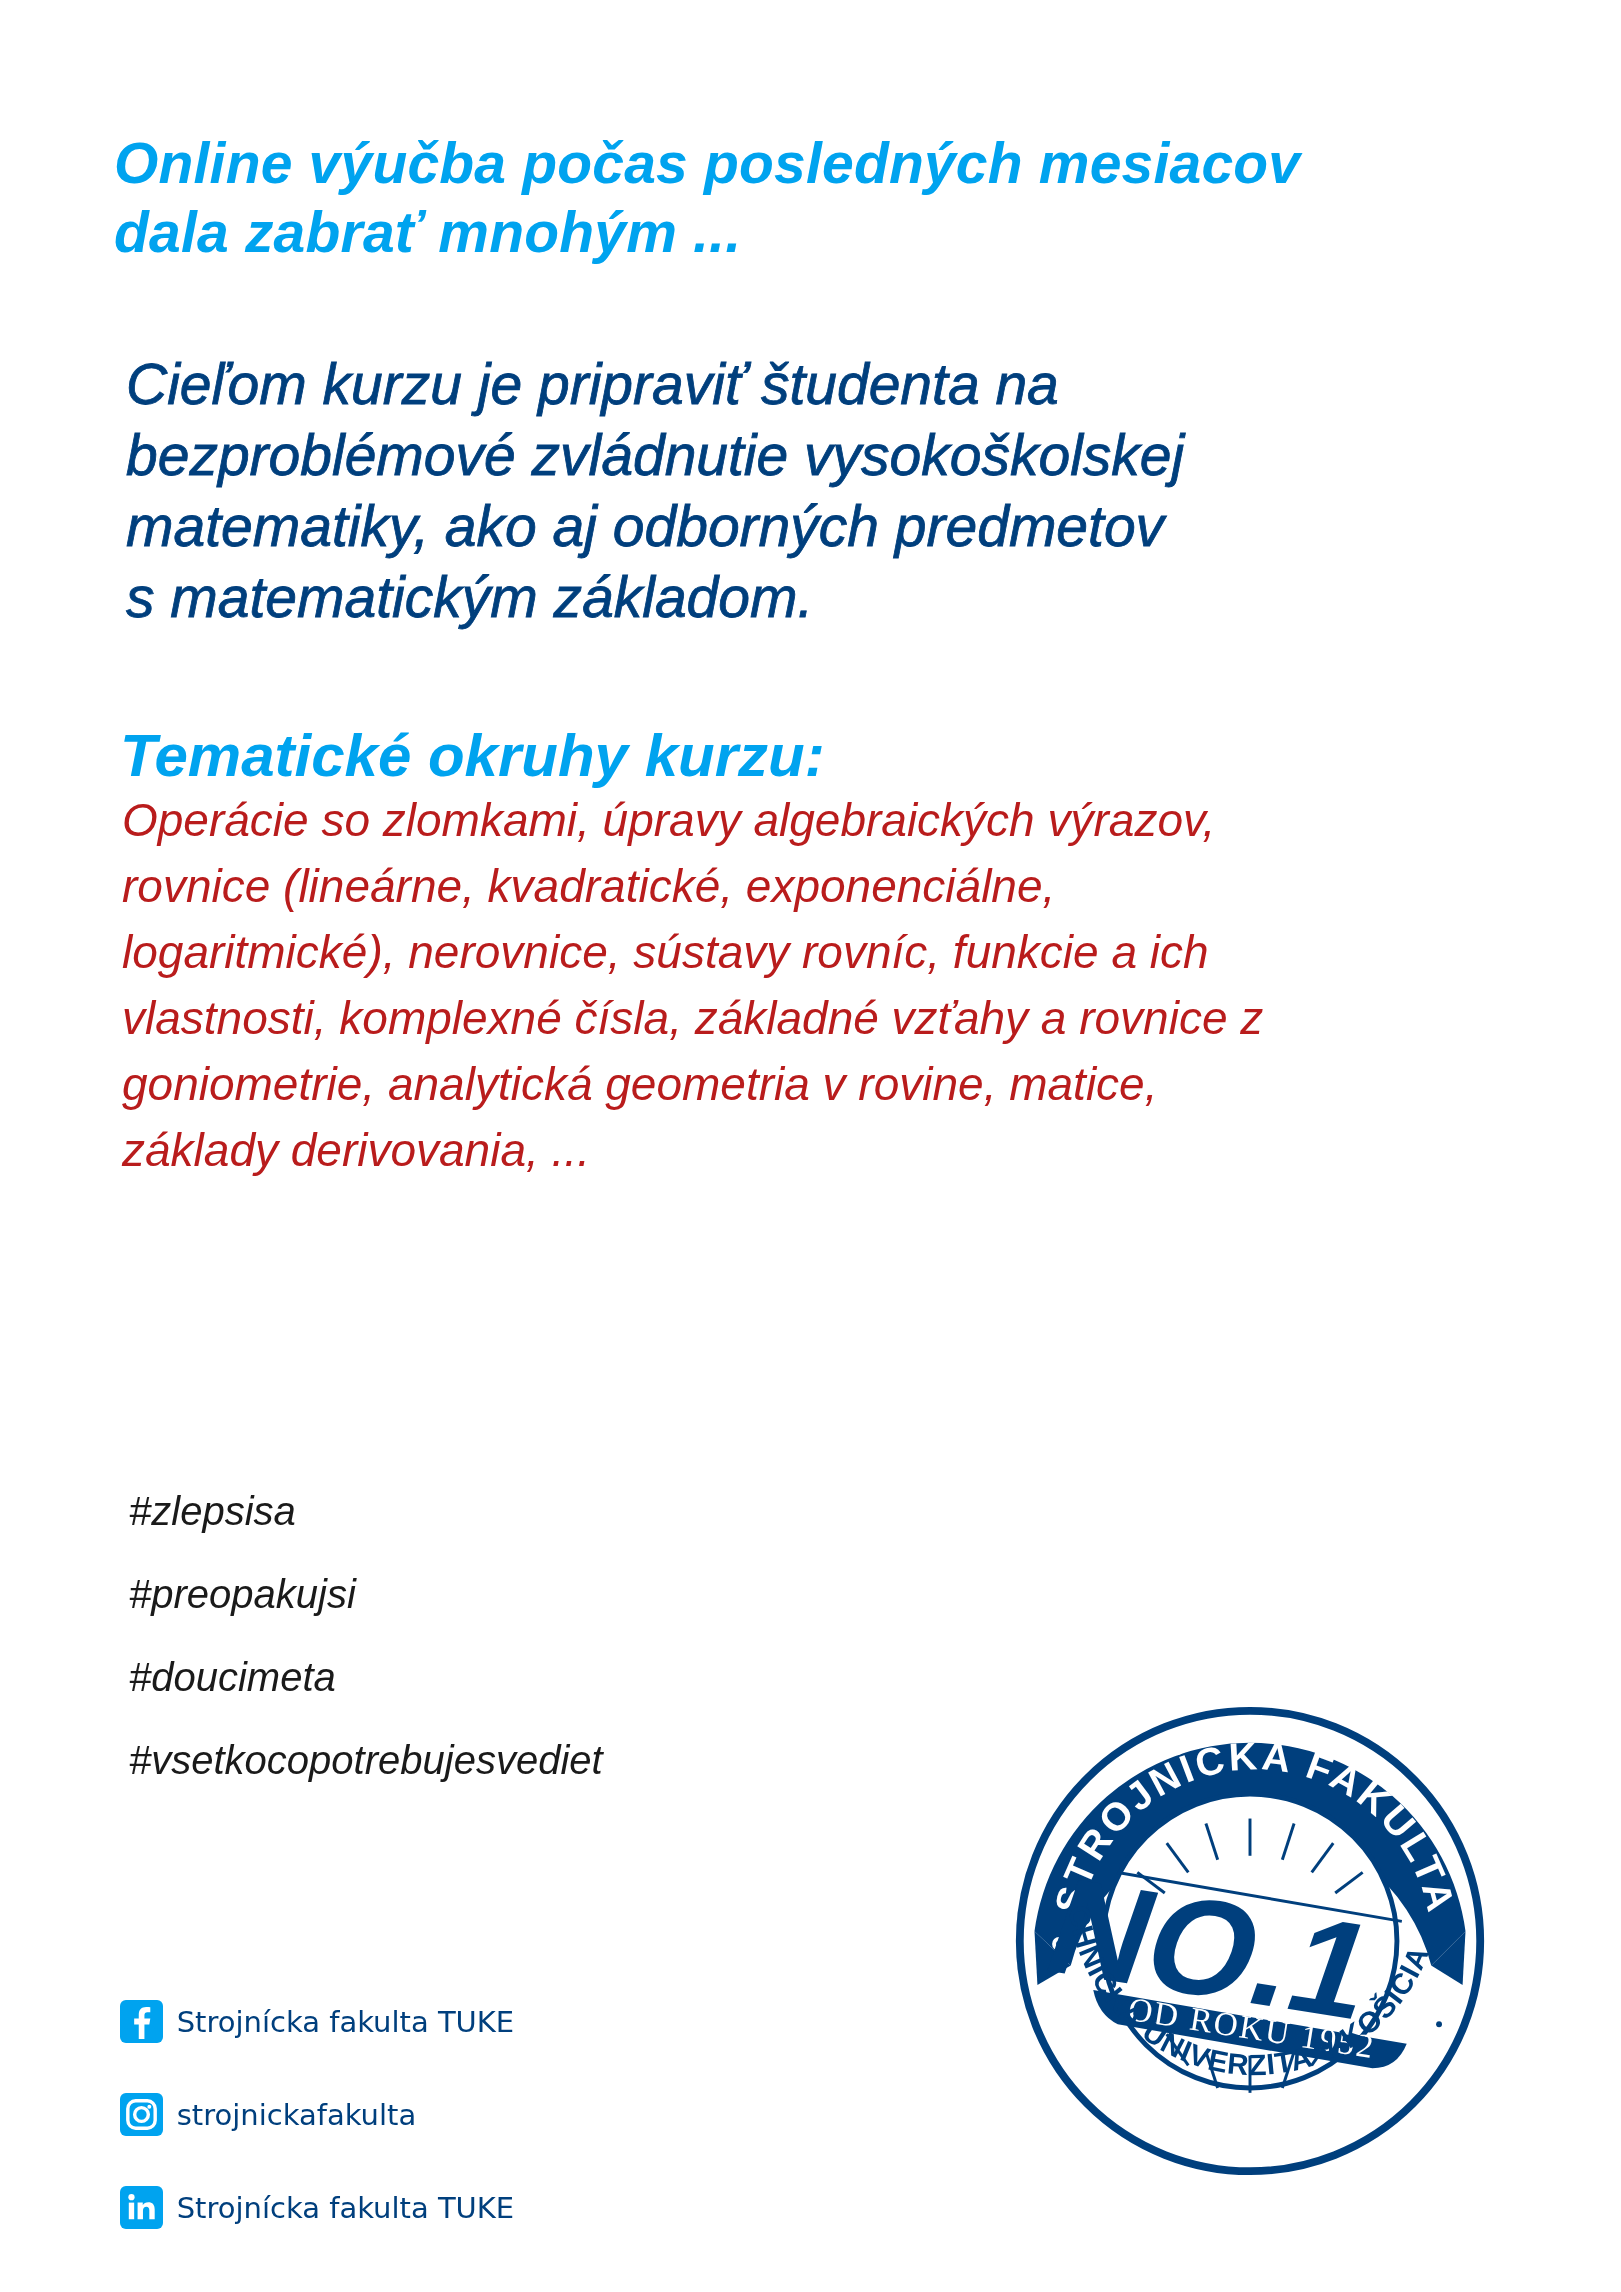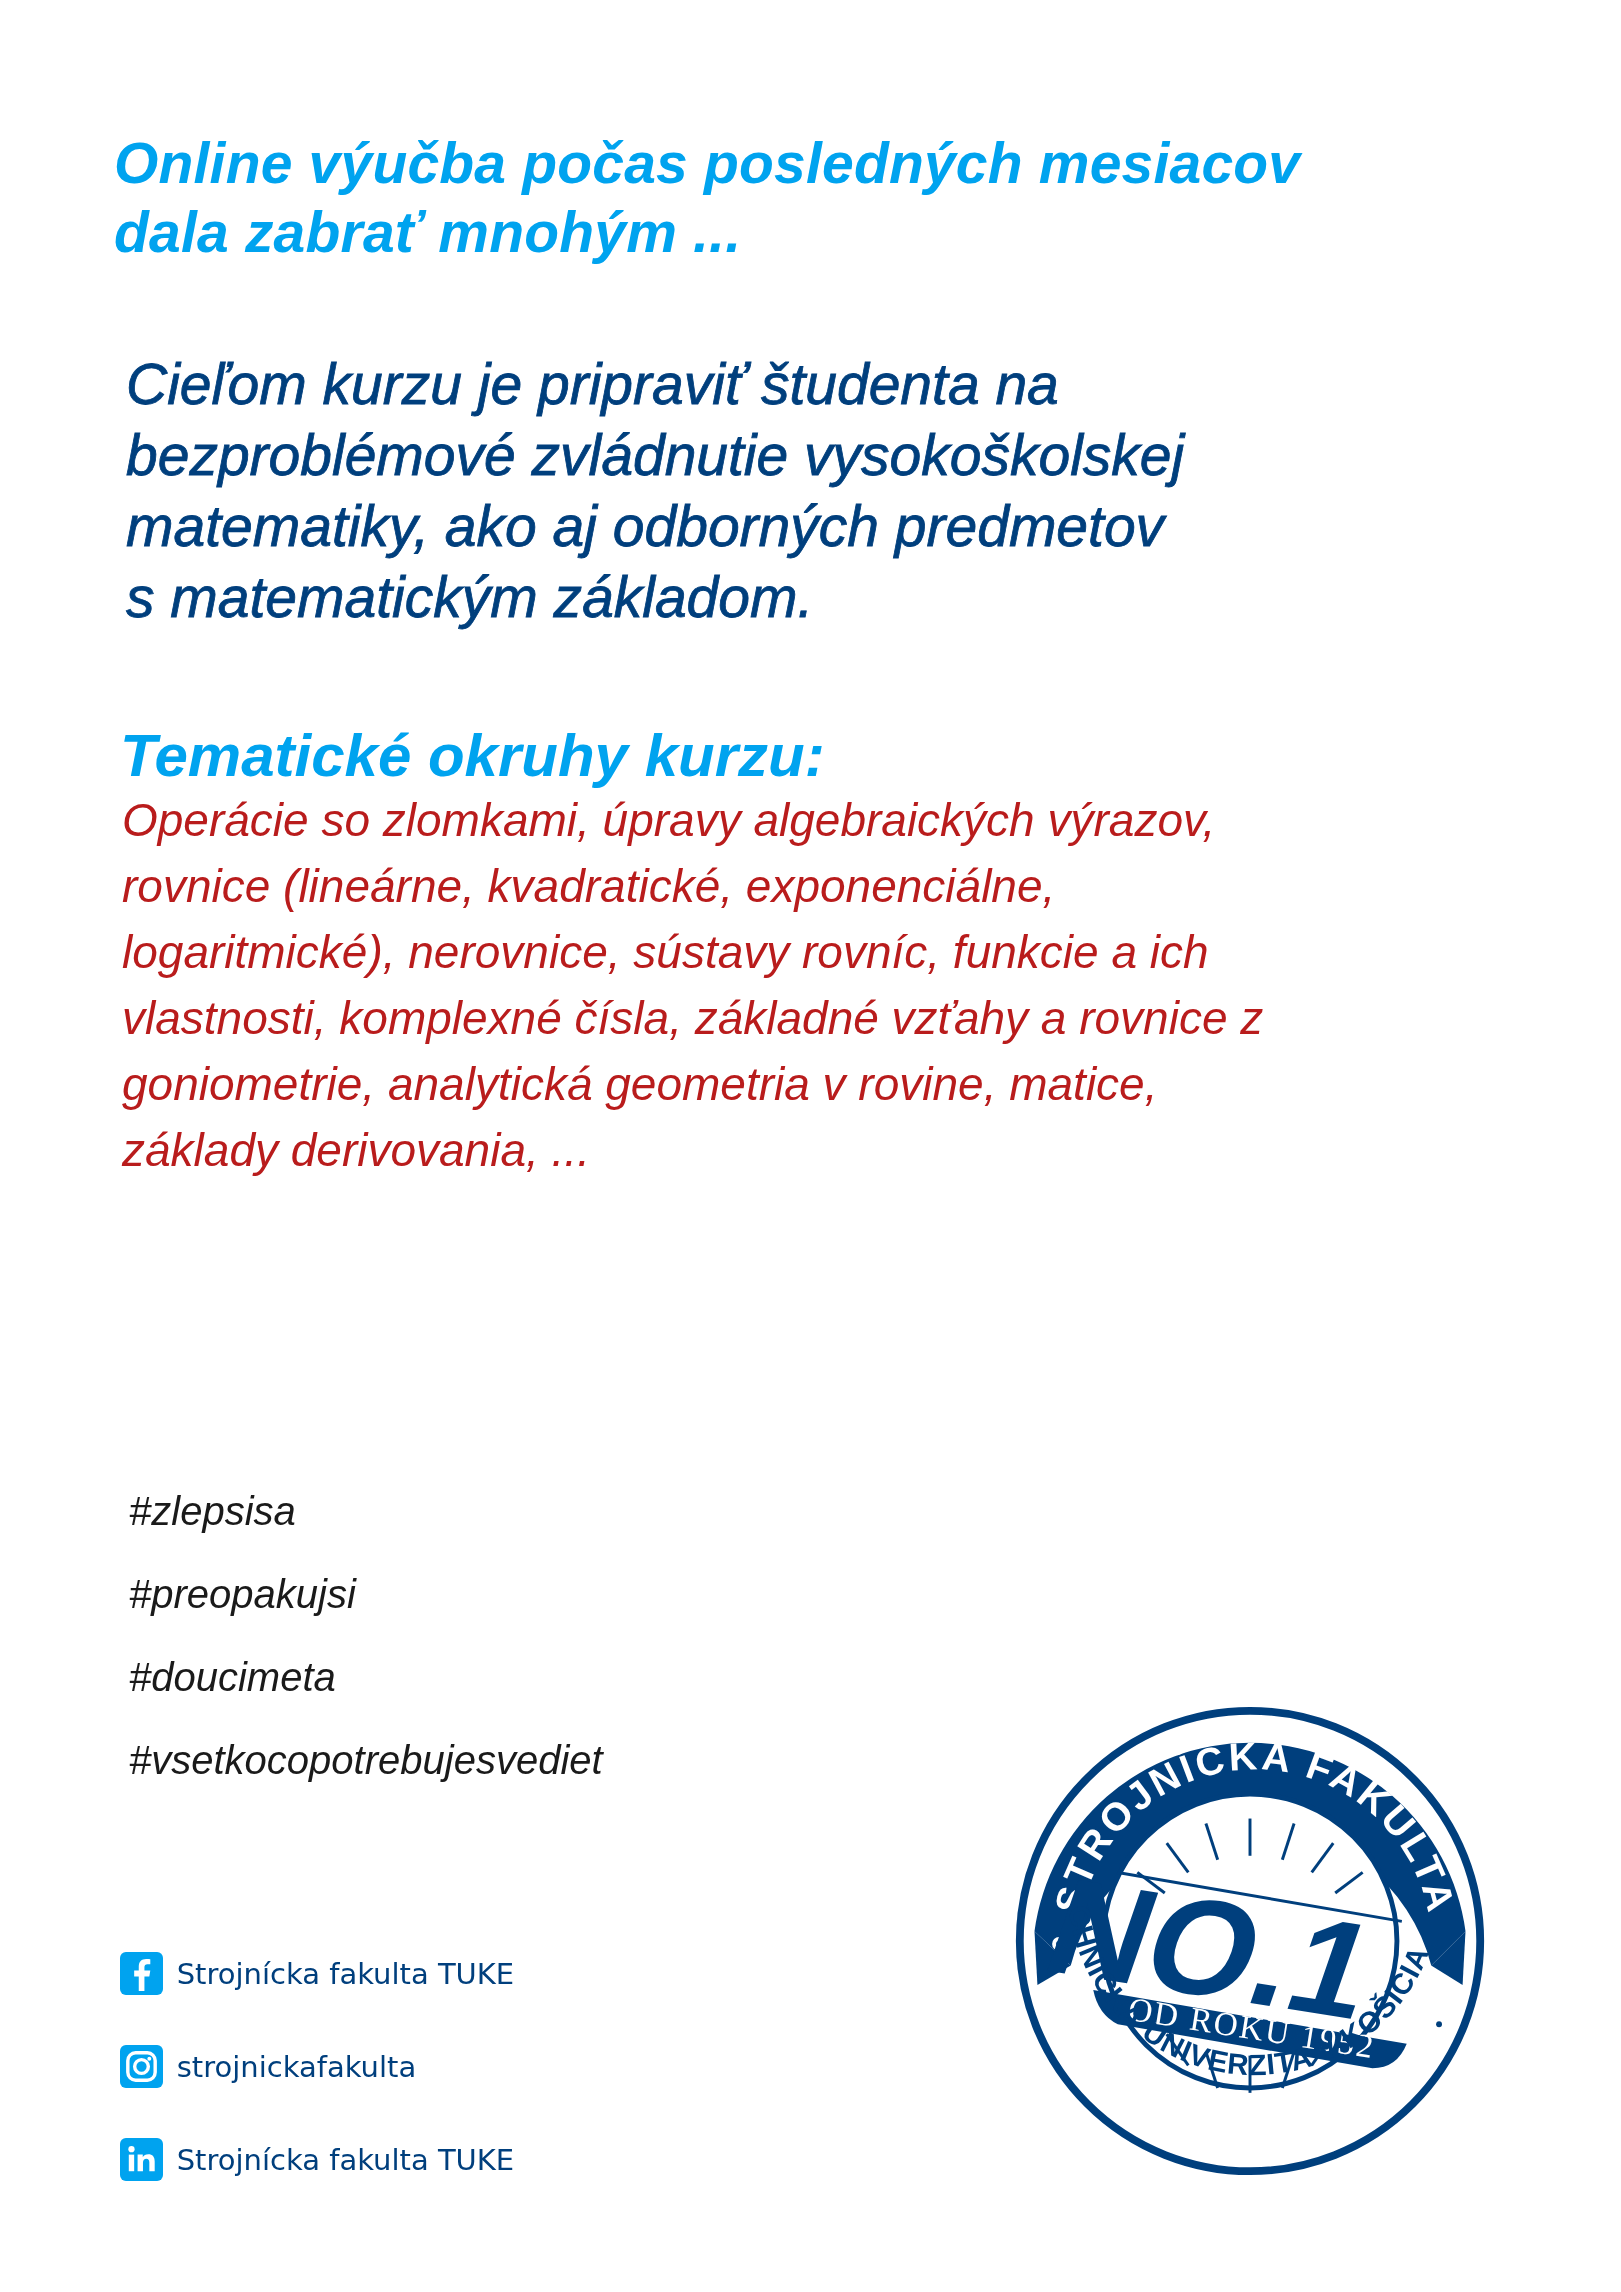--- a/index.html
+++ b/index.html
@@ -15,21 +15,21 @@
     .topics-title { position: absolute; left: 108px; top: 716px;
       font-size: 60px; line-height: 55px; font-weight: bold; font-style: italic; color: #00a3ef; margin: 12px; }
     .topics-body { position: absolute; left: 114px; top: 779px; width: 1451px;
       font-size: 46px; line-height: 66px; font-style: italic; font-weight: normal;
       color: #b91c1c; margin: 8px; }
     .notice { position: absolute; left: 114px; top: 1243px; width: 1451px;
       font-size: 46px; line-height: 66px; font-style: italic; color: #003f7d; margin: 0; }
     .notice .hl { color: #00a3ef; }
     .tags { position: absolute; left: 114px; top: 1455px; margin: 15px; padding: 0; list-style: none; }
     .tags li { font-size: 40px; line-height: 83px; font-style: italic; color: #1a1a1a; height: 83px; }
-    .social { position: absolute; left: 120px; top: 1952px; }
+    .social { position: absolute; left: 120px; top: 2000px; }
     .social-row { display: flex; align-items: center; height: 43px; margin-bottom: 50px; }
     .social-icon { width: 43px; height: 43px; border-radius: 5.9px; background: #00a3ef;
       display: flex; align-items: center; justify-content: center; margin-right: 13.7px; flex: none; }
     .social-label { font-family: "DejaVu Sans", sans-serif; font-size: 29px; color: #003f7d; }
     .seal { position: absolute; left: 1010px; top: 1701px; width: 480px; height: 480px; }
   </style>
 </head>
 <body>
 
 <div class="page">

